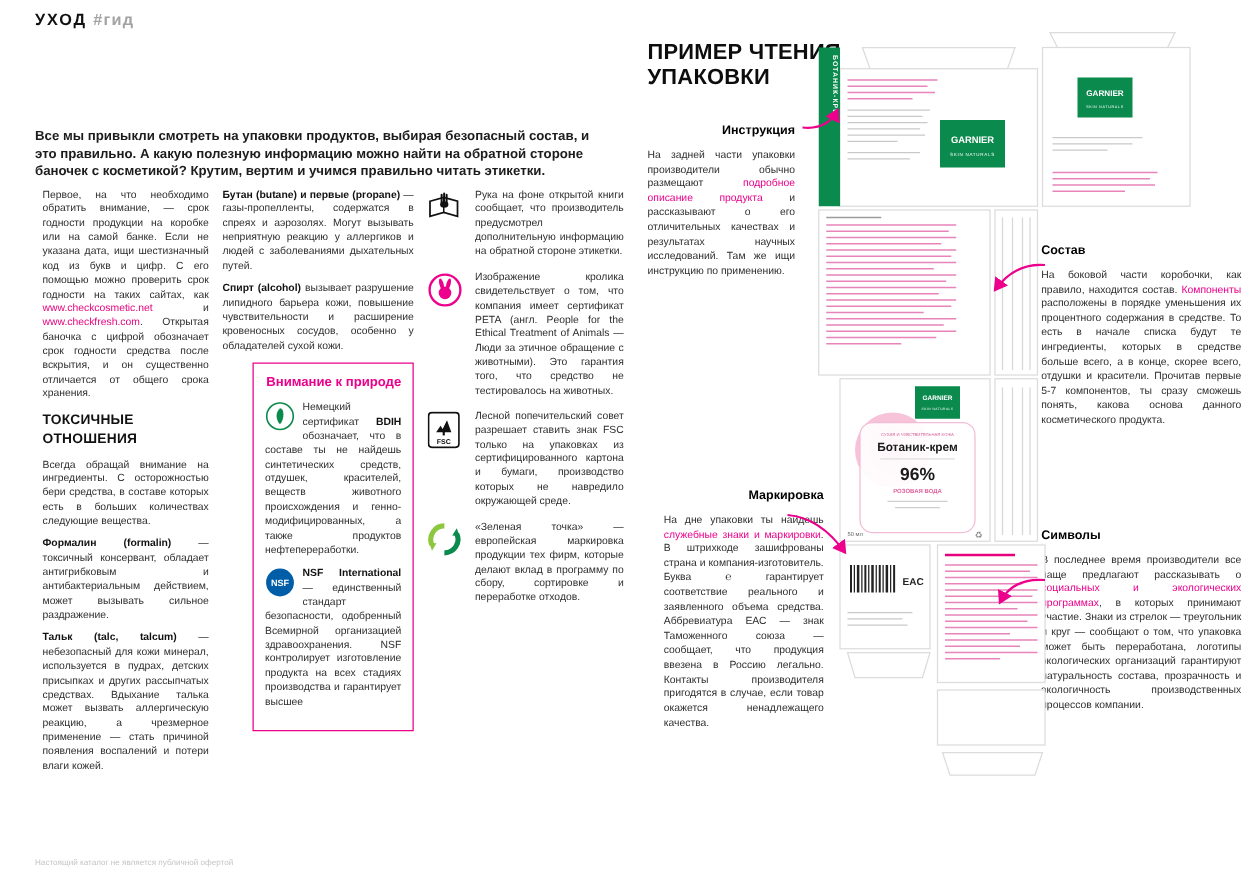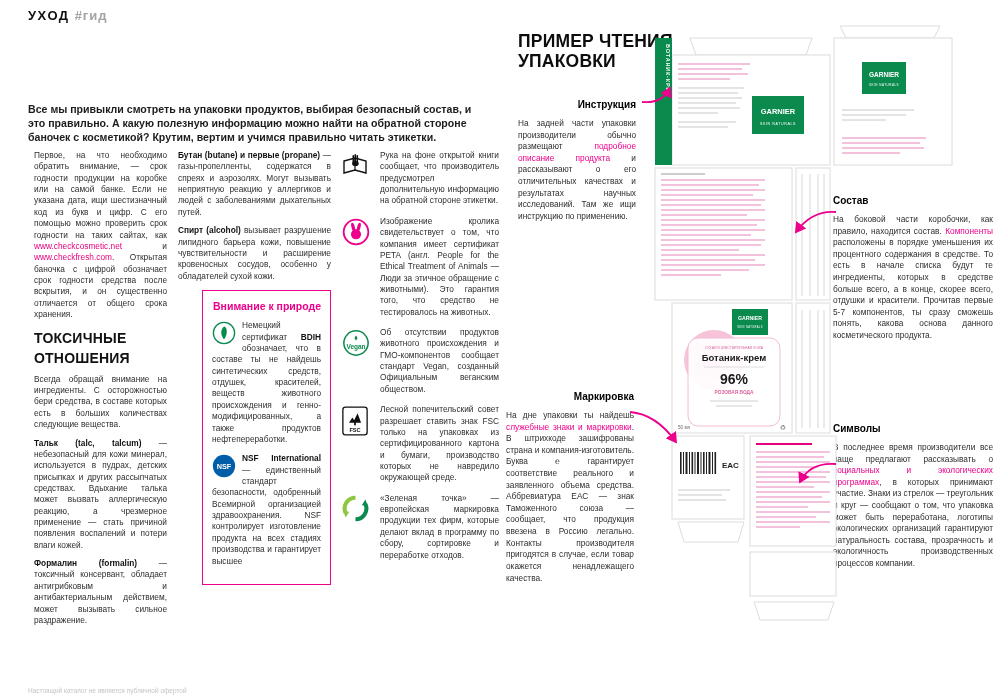--- a/index.html
+++ b/index.html
@@ -11,39 +11,39 @@
   
   .title{position:absolute;left:18px;top:38px;width:472px;text-align:center;
          font-family:"Liberation Serif",serif;font-size:40px;font-weight:bold;color:#0d0d0d;letter-spacing:-0.5px;}
   .intro{position:absolute;left:28px;top:92px;width:462px;font-size:10.6px;font-weight:bold;line-height:1.32;color:#1c1c1c;}
   .columns{position:absolute;left:34px;top:150px;width:465px;display:flex;gap:11px;}
   .col{font-size:8.3px;line-height:1.37;text-align:justify;color:#2e2e2e;}
   .col1{width:133px;}.col2{width:153px;}.col3{width:157px;}
   .col p{margin:0 0 7px 0;}
   .lead{font-weight:bold;color:#111;}
   .plink{color:#e6007e;text-decoration:none;}
-  .subhead{font-weight:bold;font-size:14px;color:#111;margin:9px 0 6px;letter-spacing:0.2px;}
+  .subhead{font-weight:bold;font-size:11px;color:#111;margin:9px 0 6px;letter-spacing:0.2px;}
   
   .nature-box{border:1.5px solid #ec008c;padding:8px 9px 9px;margin:8px 0 0 24px;}
   .nature-title{color:#ec008c;font-weight:bold;font-size:10.5px;text-align:right;margin:0 0 7px;}
   .seal{float:left;margin:1px 6px 2px 0;}
   .nature-box p{margin:0 0 8px;overflow:hidden;}
   
   .sign{display:flex;gap:8px;margin:0 0 9px;}
   .sign-ic{flex:0 0 30px;padding-top:2px;}
   .sign-tx{flex:1;}
   
   .example-title{position:absolute;left:518px;top:32px;width:160px;font-size:17.5px;font-weight:bold;
                  line-height:1.12;color:#0d0d0d;letter-spacing:0.2px;}
   .ann{position:absolute;font-size:8.3px;line-height:1.4;text-align:justify;color:#2e2e2e;}
   .ann h3{font-size:10px;font-weight:bold;color:#000;margin:0 0 6px;}
   .ann.right-h h3{text-align:right;}
   #ann-instruction{left:518px;top:98px;width:118px;}
   #ann-sostav{left:833px;top:194px;width:160px;}
-  #ann-markirovka{left:506px;top:390px;width:128px;}
+  #ann-markirovka{left:531px;top:390px;width:128px;}
   #ann-simvoly{left:833px;top:422px;width:160px;}
   .hl{color:#ec008c;}
   
   .net{position:absolute;left:634px;top:22px;width:332px;height:630px;}
   .arrows{position:absolute;left:0;top:0;width:1000px;height:698px;pointer-events:none;}
   .arrow{stroke:#ec008c;stroke-width:1.8;fill:none;}
   
   .footer{position:absolute;left:28px;bottom:4px;font-size:6.5px;color:#c4c4c4;}
 </style>
 </head>
@@ -56,22 +56,22 @@
   </div>
 
   <p class="intro">Все мы привыкли смотреть на упаковки продуктов, выбирая безопасный состав, и это правильно. А какую полезную информацию можно найти на обратной стороне баночек с косметикой? Крутим, вертим и учимся правильно читать этикетки.</p>
 
   <div class="columns">
 
     <div class="col col1">
       <p><span>Первое, на что необходимо обратить внимание, — срок годности продукции на коробке или на самой банке. Если не указана дата, ищи шестизначный код из букв и цифр. С его помощью можно проверить срок годности на таких сайтах, как </span><span class="plink">www.checkcosmetic.net</span><span> и </span><span class="plink">www.checkfresh.com</span><span>. Открытая баночка с цифрой обозначает срок годности средства после вскрытия, и он существенно отличается от общего срока хранения.</span></p>
       <div class="subhead">ТОКСИЧНЫЕ ОТНОШЕНИЯ</div>
       <p>Всегда обращай внимание на ингредиенты. С осторожностью бери средства, в составе которых есть в больших количествах следующие вещества.</p>
+      <p><span class="lead">Формалин (formalin)</span><span> — токсичный консервант, обладает антигрибковым и антибактериальным действием, может вызывать сильное раздражение.</span></p>
       <p><span class="lead">Тальк (talc, talcum)</span><span> — небезопасный для кожи минерал, используется в пудрах, детских присыпках и других рассыпчатых средствах. Вдыхание талька может вызвать аллергическую реакцию, а чрезмерное применение — стать причиной появления воспалений и потери влаги кожей.</span></p>
-      <p><span class="lead">Формалин (formalin)</span><span> — токсичный консервант, обладает антигрибковым и антибактериальным действием, может вызывать сильное раздражение.</span></p>
     </div>
 
     <div class="col col2">
       <p><span class="lead">Бутан (butane) и первые (propane)</span><span> — газы-пропелленты, содержатся в спреях и аэрозолях. Могут вызывать неприятную реакцию у аллергиков и людей с заболеваниями дыхательных путей.</span></p>
       <p><span class="lead">Спирт (alcohol)</span><span> вызывает разрушение липидного барьера кожи, повышение чувствительности и расширение кровеносных сосудов, особенно у обладателей сухой кожи.</span></p>
 
       <div class="nature-box">
         <div class="nature-title">Внимание к природе</div>
         <p>
           <svg class="seal" width="24" height="24" viewBox="0 0 26 26">
@@ -111,30 +111,20 @@
           <svg width="28" height="28" viewBox="0 0 30 30">
               <circle cx="15" cy="15" r="13.2" fill="none" stroke="#ec008c" stroke-width="2"></circle>
               <g fill="#ec008c">
                 <ellipse cx="12" cy="10" rx="1.8" ry="5" transform="rotate(-15 12 10)"></ellipse>
                 <ellipse cx="18" cy="10" rx="1.8" ry="5" transform="rotate(15 18 10)"></ellipse>
                 <circle cx="15" cy="17.5" r="5.4"></circle>
               </g>
             </svg>
         </div>
         <div class="sign-tx">Изображение кролика свидетельствует о том, что компания имеет сертификат PETA (англ. People for the Ethical Treatment of Animals — Люди за этичное обращение с животными). Это гарантия того, что средство не тестировалось на животных.</div>
-      </div>
-      <div class="sign">
-        <div class="sign-ic">
-          <svg width="28" height="28" viewBox="0 0 30 30">
-              <circle cx="15" cy="15" r="13" fill="none" stroke="#0b8a4d" stroke-width="1.6"></circle>
-              <path d="M15 7 C13 9 13 11 15 12 C17 11 17 9 15 7 Z" fill="#0b8a4d"></path>
-              <text x="15" y="21" font-size="7" font-weight="bold" fill="#0b8a4d" text-anchor="middle" font-family="Liberation Sans, sans-serif">Vegan</text>
-            </svg>
-        </div>
-        <div class="sign-tx">Об отсутствии продуктов животного происхождения и ГМО-компонентов сообщает стандарт Vegan, созданный Официальным веганским обществом.</div>
       </div>
       <div class="sign">
         <div class="sign-ic">
           <svg width="26" height="30" viewBox="0 0 30 34">
               <rect x="1" y="1" width="28" height="32" rx="3" fill="none" stroke="#111" stroke-width="1.5"></rect>
               <path d="M8 19 L12 13 L14 16 L18 8 L22 19 Z" fill="#111"></path>
               <rect x="14" y="17" width="2" height="5" fill="#111"></rect>
               <text x="15" y="29.5" font-size="6.5" font-weight="bold" fill="#111" text-anchor="middle" font-family="Liberation Sans, sans-serif">FSC</text>
             </svg>
         </div>

